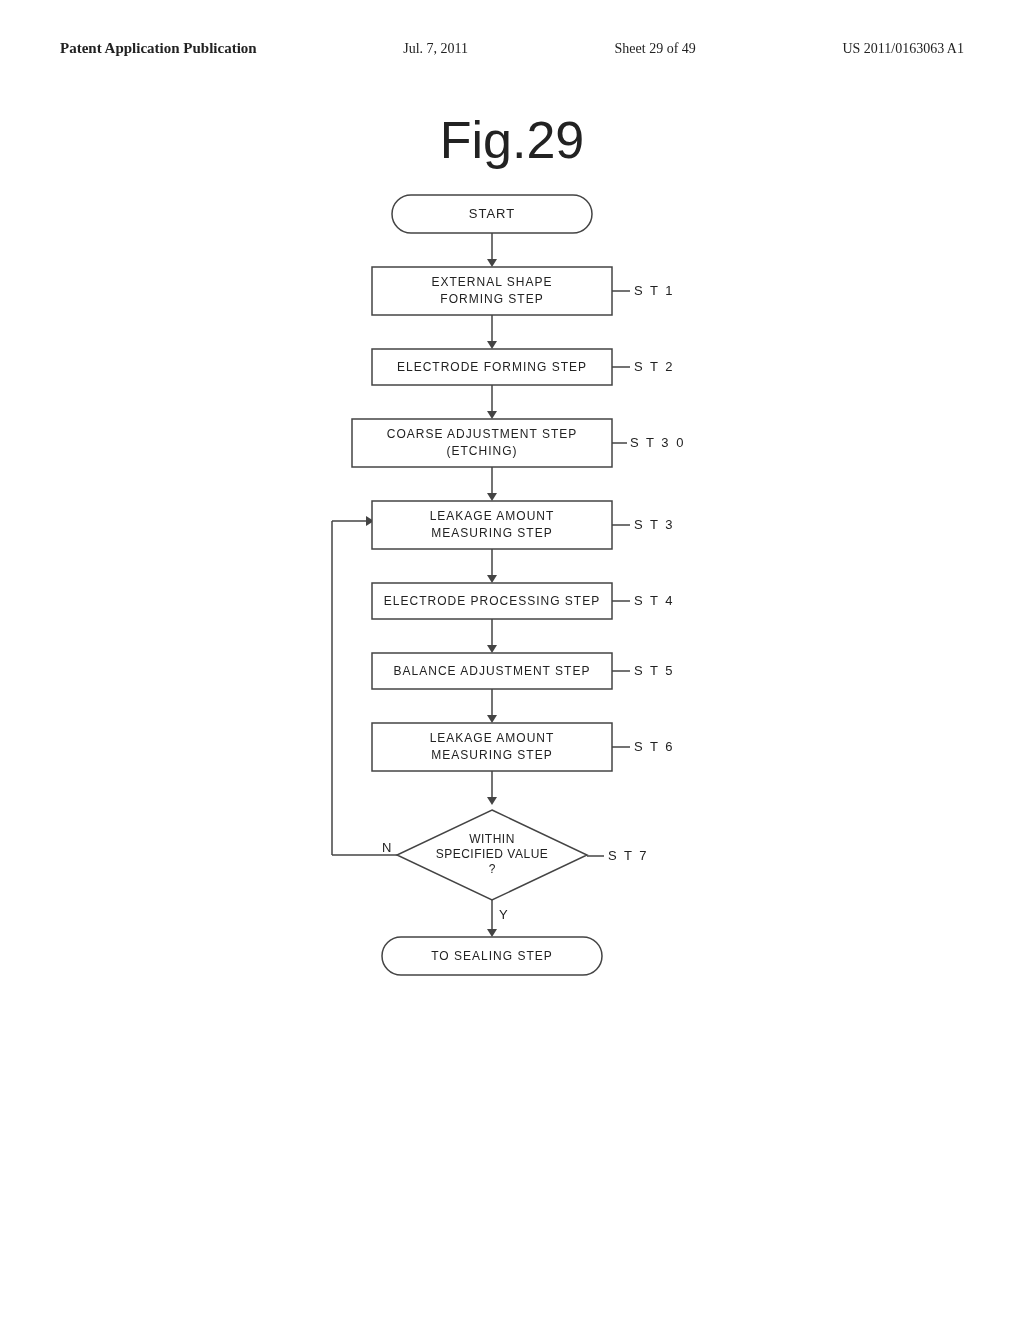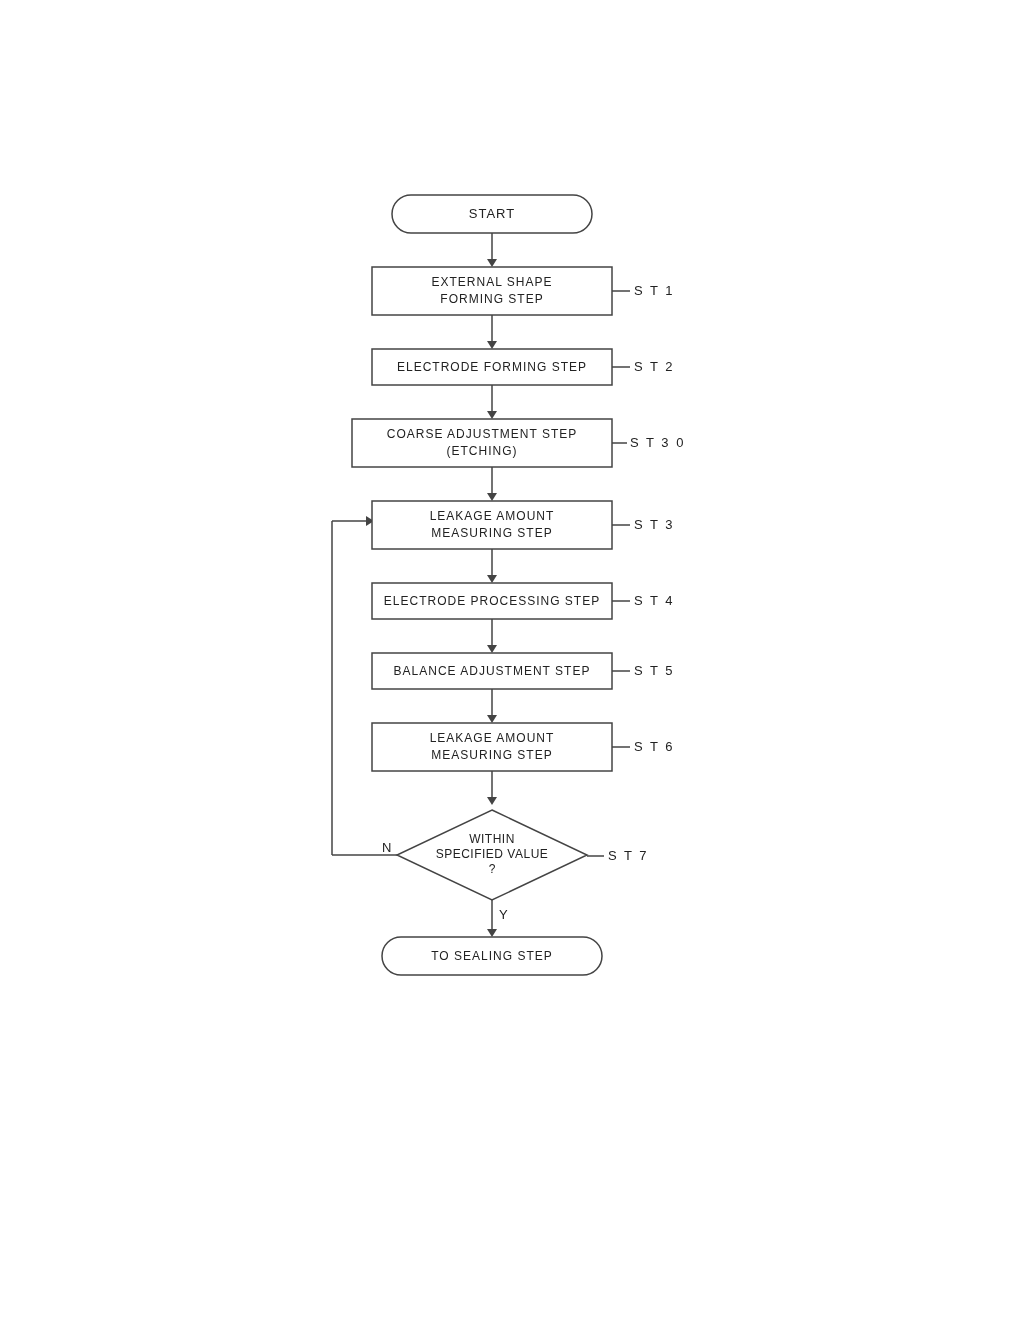--- a/index.html
+++ b/index.html
@@ -59,21 +59,28 @@
       font-weight: normal;
       color: #222;
       font-family: Arial, sans-serif;
     }
   </style>
 </head>
 <body>
 
 <div class="page">
 
+  <div class="header">
+    <span class="header-left">Patent Application Publication</span>
+    <span class="header-center">Jul. 7, 2011</span>
+    <span class="header-sheet">Sheet 29 of 49</span>
+    <span class="header-patent">US 2011/0163063 A1</span>
+  </div>
 
+  <div class="fig-title">Fig.29</div>
 
   <svg style="position:absolute; top:185px; left:50%; transform:translateX(-50%); width:500px; height:1090px;" viewBox="0 0 500 1090" xmlns="http://www.w3.org/2000/svg" font-family="Arial, sans-serif" font-size="13" fill="#222">
 
     <rect x="130" y="10" width="200" height="38" rx="19" ry="19" fill="white" stroke="#444" stroke-width="1.5"></rect>
     <text x="230" y="33" text-anchor="middle" font-size="13" letter-spacing="1">START</text>
 
     <line x1="230" y1="48" x2="230" y2="78" stroke="#444" stroke-width="1.5"></line>
     <polygon points="225,74 235,74 230,82" fill="#444"></polygon>
 
     <rect x="110" y="82" width="240" height="48" fill="white" stroke="#444" stroke-width="1.5"></rect>

